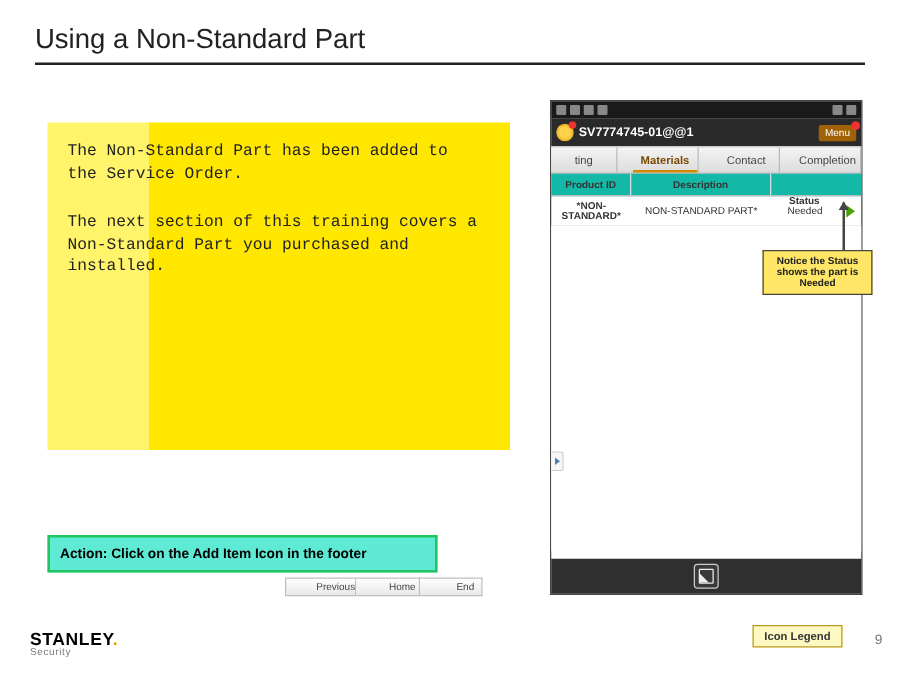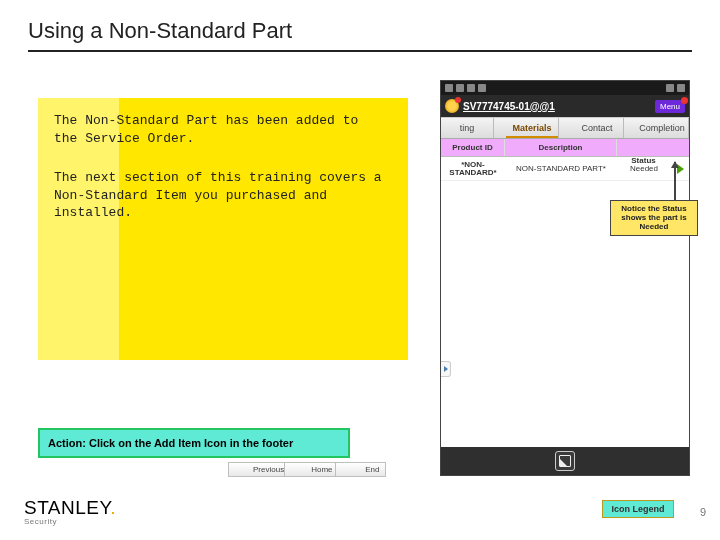--- a/index.html
+++ b/index.html
@@ -6,41 +6,41 @@
   body{width:720px;height:540px;background:#fff;font-family:Arial,Helvetica,sans-serif;position:relative;overflow:hidden;}
   .title{position:absolute;left:28px;top:18px;font-size:22px;color:#222;}
   .title-rule{position:absolute;left:28px;top:50px;width:664px;height:2px;background:#222;}
   .yellow-panel{position:absolute;left:38px;top:98px;width:370px;height:262px;background:linear-gradient(to right,#fff46a 0%,#fff46a 22%,#ffe700 22%,#ffe700 100%);padding:14px 16px;font-size:13px;color:#222;line-height:1.35;}
   .yellow-panel .para{margin-bottom:22px;max-width:330px;font-family:Liberation Mono, monospace;}
   .action-bar{position:absolute;left:38px;top:428px;width:312px;height:30px;border:2px solid #22c55e;background:#5eead4;display:flex;align-items:center;padding:0 8px;font-size:11px;font-weight:bold;color:#000;}
   .nav-row{position:absolute;left:228px;top:462px;width:158px;height:15px;display:flex;}
   .nav-btn{flex:1;border:1px solid #bfbfbf;background:linear-gradient(#fff,#e8e8e8);font-size:8px;color:#444;display:flex;align-items:center;justify-content:center;cursor:pointer;padding-left:24px;}
   .nav-btn+ .nav-btn{border-left:none;}
   .logo{position:absolute;left:24px;bottom:14px;font-family:Arial Black,Arial,sans-serif;}
-  .logo .brand{font-size:19px;font-weight:400;letter-spacing:0.5px;color:#000;}
+  .logo .brand{font-size:14px;font-weight:700;letter-spacing:0.5px;color:#000;}
   .logo .brand-dot{color:#e9a500;}
   .logo .sub{font-size:8px;color:#777;letter-spacing:0.5px;margin-top:-2px;}
   .page-num{position:absolute;right:14px;bottom:22px;font-size:11px;color:#777;}
-  .icon-legend{position:absolute;right:46px;bottom:22px;width:72px;height:18px;background:#5eead4;border:1px solid #bb9a20;font-size:9px;font-weight:bold;display:flex;align-items:center;justify-content:center;cursor:pointer;color:#333;}
+  .icon-legend{position:absolute;right:46px;bottom:22px;width:72px;height:18px;background:#fef9c3;border:1px solid #bb9a20;font-size:9px;font-weight:bold;display:flex;align-items:center;justify-content:center;cursor:pointer;color:#333;}
   
   .phone{position:absolute;left:440px;top:80px;width:250px;height:396px;background:#fff;border:1px solid #444;}
   .ph-status{height:14px;background:#1a1a1a;display:flex;align-items:center;padding:0 4px;justify-content:space-between;}
   .ph-status .icons-left{display:flex;gap:3px;}
   .ph-status .sq{width:8px;height:8px;background:#888;border-radius:1px;}
   .ph-title{height:22px;background:#2a2a2a;display:flex;align-items:center;justify-content:space-between;padding:0 4px;}
   .ph-title .left{display:flex;align-items:center;gap:4px;}
   .ph-title .bell{width:14px;height:14px;background:radial-gradient(circle,#ffd34d 40%,#d18c00 100%);border-radius:50%;position:relative;}
   .ph-title .dot-red{position:absolute;right:-2px;top:-2px;width:6px;height:6px;background:#e33;border-radius:50%;}
-  .ph-title .svtxt{color:#fff;font-size:10px;font-weight:bold;text-decoration:underline;}
-  .ph-title .menu{background:#6d28d9;color:#fff;font-size:8px;padding:2px 5px;border-radius:2px;position:relative;text-align:center;}
+  .ph-title .svtxt{color:#fff;font-size:10px;font-weight:bold;}
+  .ph-title .menu{background:#a16207;color:#fff;font-size:8px;padding:2px 5px;border-radius:2px;position:relative;text-align:center;}
   .ph-title .menu .mdot{position:absolute;right:-3px;top:-3px;width:7px;height:7px;background:#e33;border-radius:50%;}
   .ph-tabs{height:22px;background:linear-gradient(#f4f4f4,#dcdcdc);display:flex;border-bottom:1px solid #aaa;border-top:1px solid #ccc;gap:12px;}
   .ph-tab{flex:1;font-size:9px;color:#444;display:flex;align-items:center;justify-content:center;border-right:1px solid #bbb;}
   .ph-tab.active{color:#7a4a00;font-weight:bold;box-shadow:inset 0 -2px 0 #d18c00;}
-  .ph-cols{height:18px;display:flex;font-size:8px;color:#333;font-weight:bold;background:#f0abfc;border-bottom:1px solid #bbb;}
+  .ph-cols{height:18px;display:flex;font-size:8px;color:#333;font-weight:bold;background:#14b8a6;border-bottom:1px solid #bbb;}
   .ph-cols div{display:flex;align-items:center;justify-content:center;border-right:1px solid #ddd;}
   .ph-cols .c1{width:64px;} .ph-cols .c2{flex:1;} .ph-cols .c3{width:54px;margin-top:21px;} .ph-cols .c4{width:18px;border-right:none;}
   .ph-row{height:24px;display:flex;font-size:8px;color:#333;border-bottom:1px solid #eee;}
   .ph-row div{display:flex;align-items:center;justify-content:center;}
   .ph-row .c1{width:64px;font-weight:bold;text-align:center;line-height:1;}
   .ph-row .c2{flex:1;font-weight:normal;}
   .ph-row .c3{width:54px;}
   .ph-row .c4{width:18px;}
   .arrow-r{width:0;height:0;border-top:5px solid transparent;border-bottom:5px solid transparent;border-left:7px solid #4aa000;}
   .ph-body{height:260px;position:relative;background:#fff;}
@@ -55,21 +55,21 @@
   .callout-arrow::before{content:"";position:absolute;left:-3px;top:-1px;width:0;height:0;border-left:4px solid transparent;border-right:4px solid transparent;border-bottom:7px solid #444;}
 </style>
 </head>
 <body>
 
 <div class="title">Using a Non-Standard Part</div>
 <div class="title-rule"></div>
 
 <div class="yellow-panel">
   <div class="para">The Non-Standard Part has been added to the Service Order.</div>
-  <div class="para">The next section of this training covers a Non-Standard Item you purchased and installed.</div>
+  <div class="para">The next section of this training covers a Non-Standard Part you purchased and installed.</div>
 </div>
 
 <div class="action-bar">Action:  Click on the Add Item Icon in the footer</div>
 
 <div class="nav-row">
   <div class="nav-btn">Previous</div>
   <div class="nav-btn">Home</div>
   <div class="nav-btn">End</div>
 </div>
 

